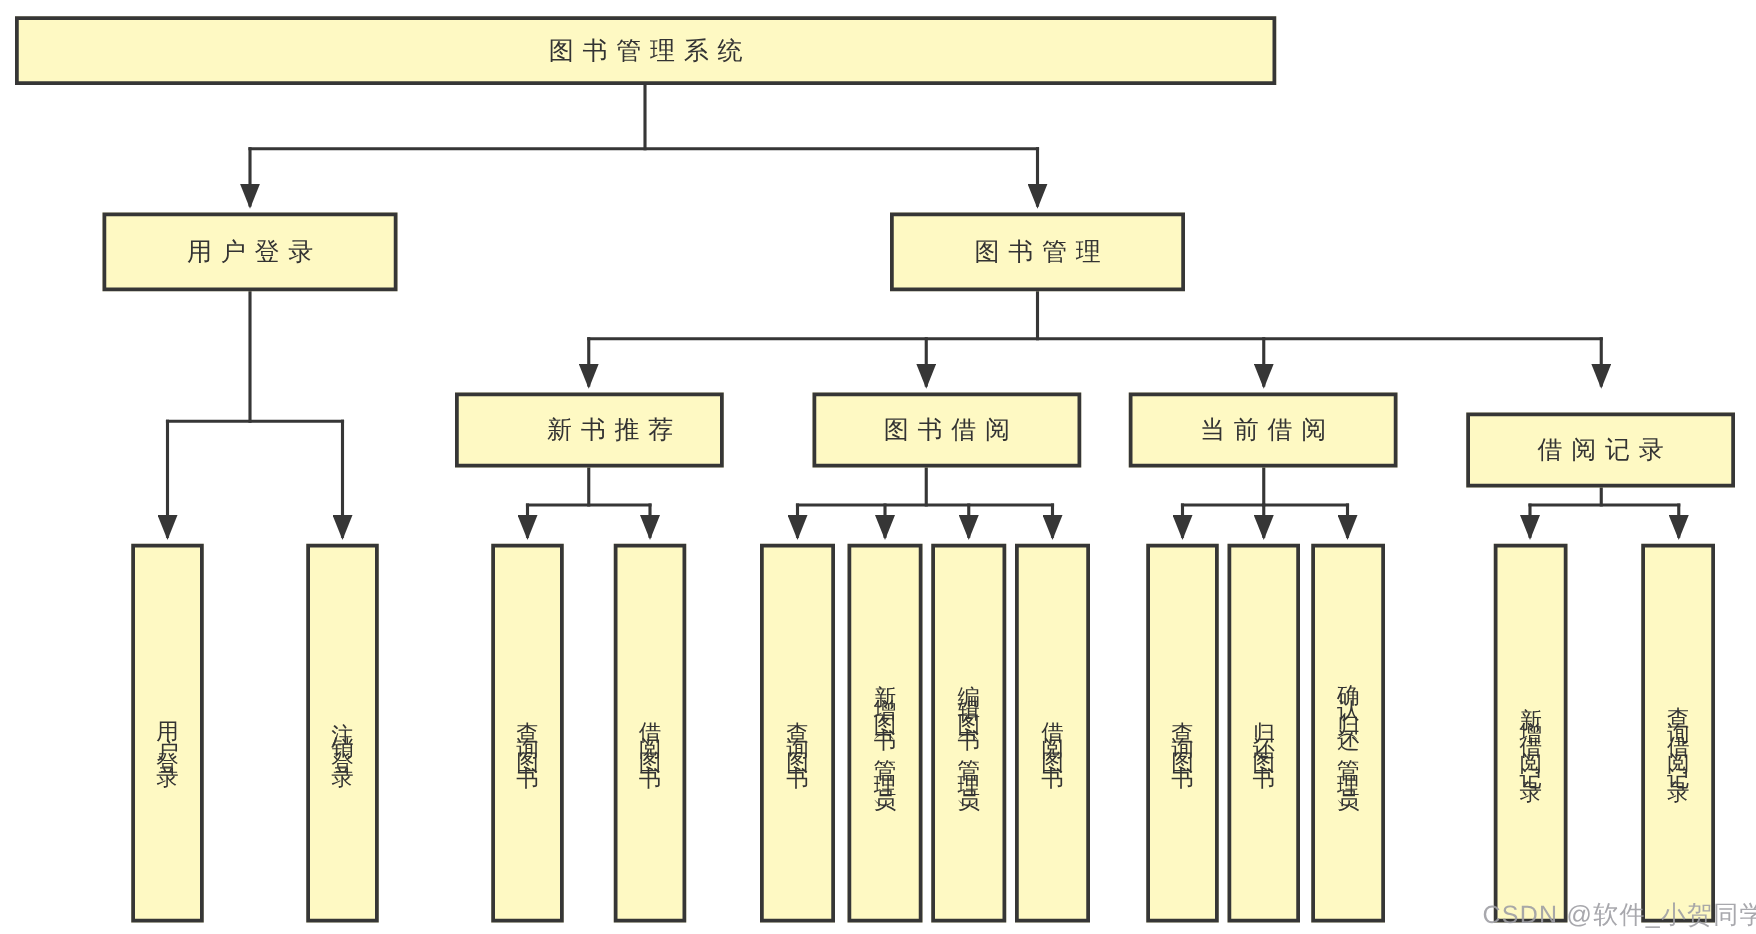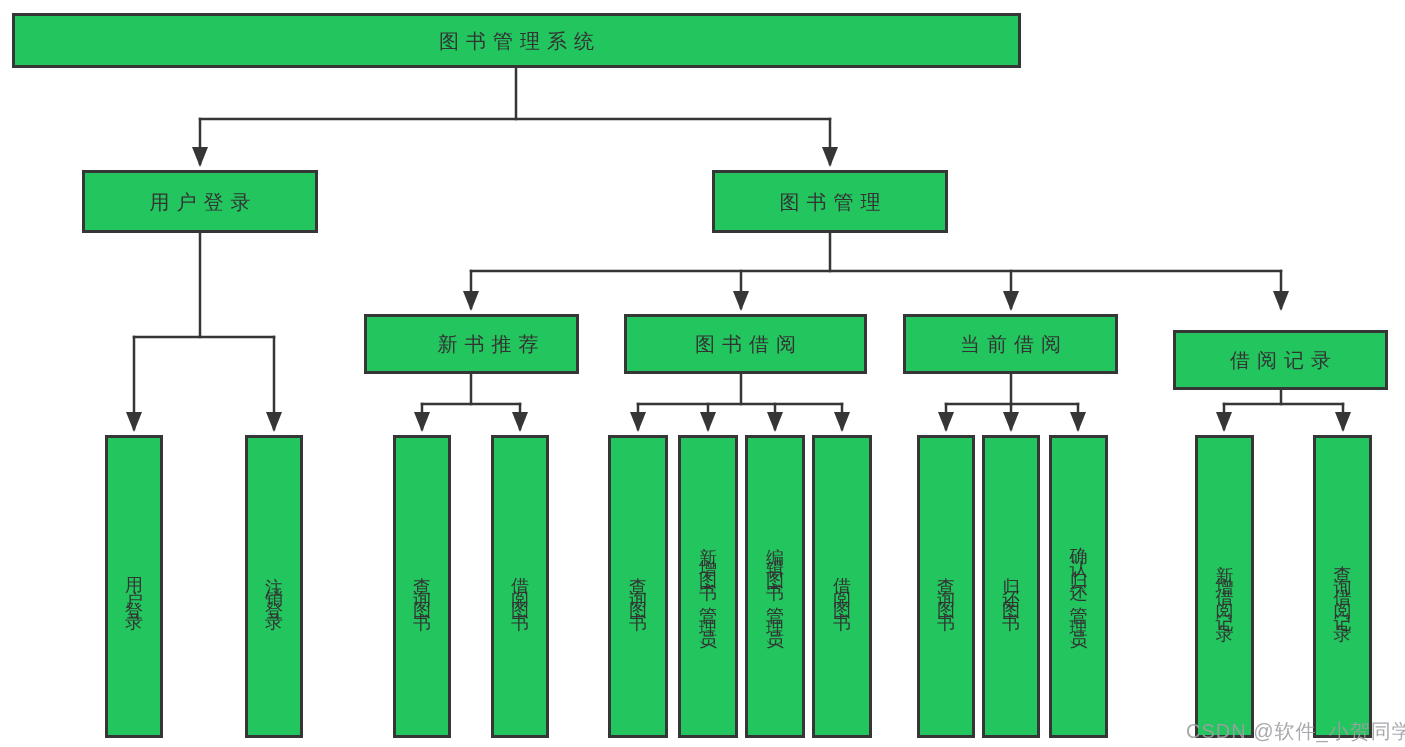--- a/index.html
+++ b/index.html
@@ -19,21 +19,21 @@
     position: absolute;
     left: 0;
     top: 0;
     width: 1405px;
     height: 747px;
     z-index: 1;
   }
   .box {
     position: absolute;
     box-sizing: border-box;
-    background: #22c55e;
+    background: #fef9c3;
     border: 3px solid #363636;
     display: flex;
     align-items: center;
     justify-content: center;
     z-index: 2;
   }
   .h-label {
     font-size: 20px;
     color: #333333;
     letter-spacing: 7px;
@@ -135,21 +135,21 @@
   <div class="box" style="left:82px; top:170px; width:236px; height:63px;">
     <span class="h-label">用户登录</span>
   </div>
   <div class="box" style="left:712px; top:170px; width:236px; height:63px;align-items:center;">
     <span class="h-label">图书管理</span>
   </div>
 
   <div class="box" style="left:364px; top:314px; width:215px; height:60px;padding-left:33px;">
     <span class="h-label">新书推荐</span>
   </div>
-  <div class="box" style="left:624px; top:314px; width:243px; height:60px;">
+  <div class="box" style="left:650px; top:314px; width:215px; height:60px;">
     <span class="h-label">图书借阅</span>
   </div>
   <div class="box" style="left:903px; top:314px; width:215px; height:60px;">
     <span class="h-label">当前借阅</span>
   </div>
   <div class="box" style="left:1173px; top:330px; width:215px; height:60px;">
     <span class="h-label">借阅记录</span>
   </div>
 
   <div class="box" style="left:105px; top:435px; width:58px; height:303px;">

